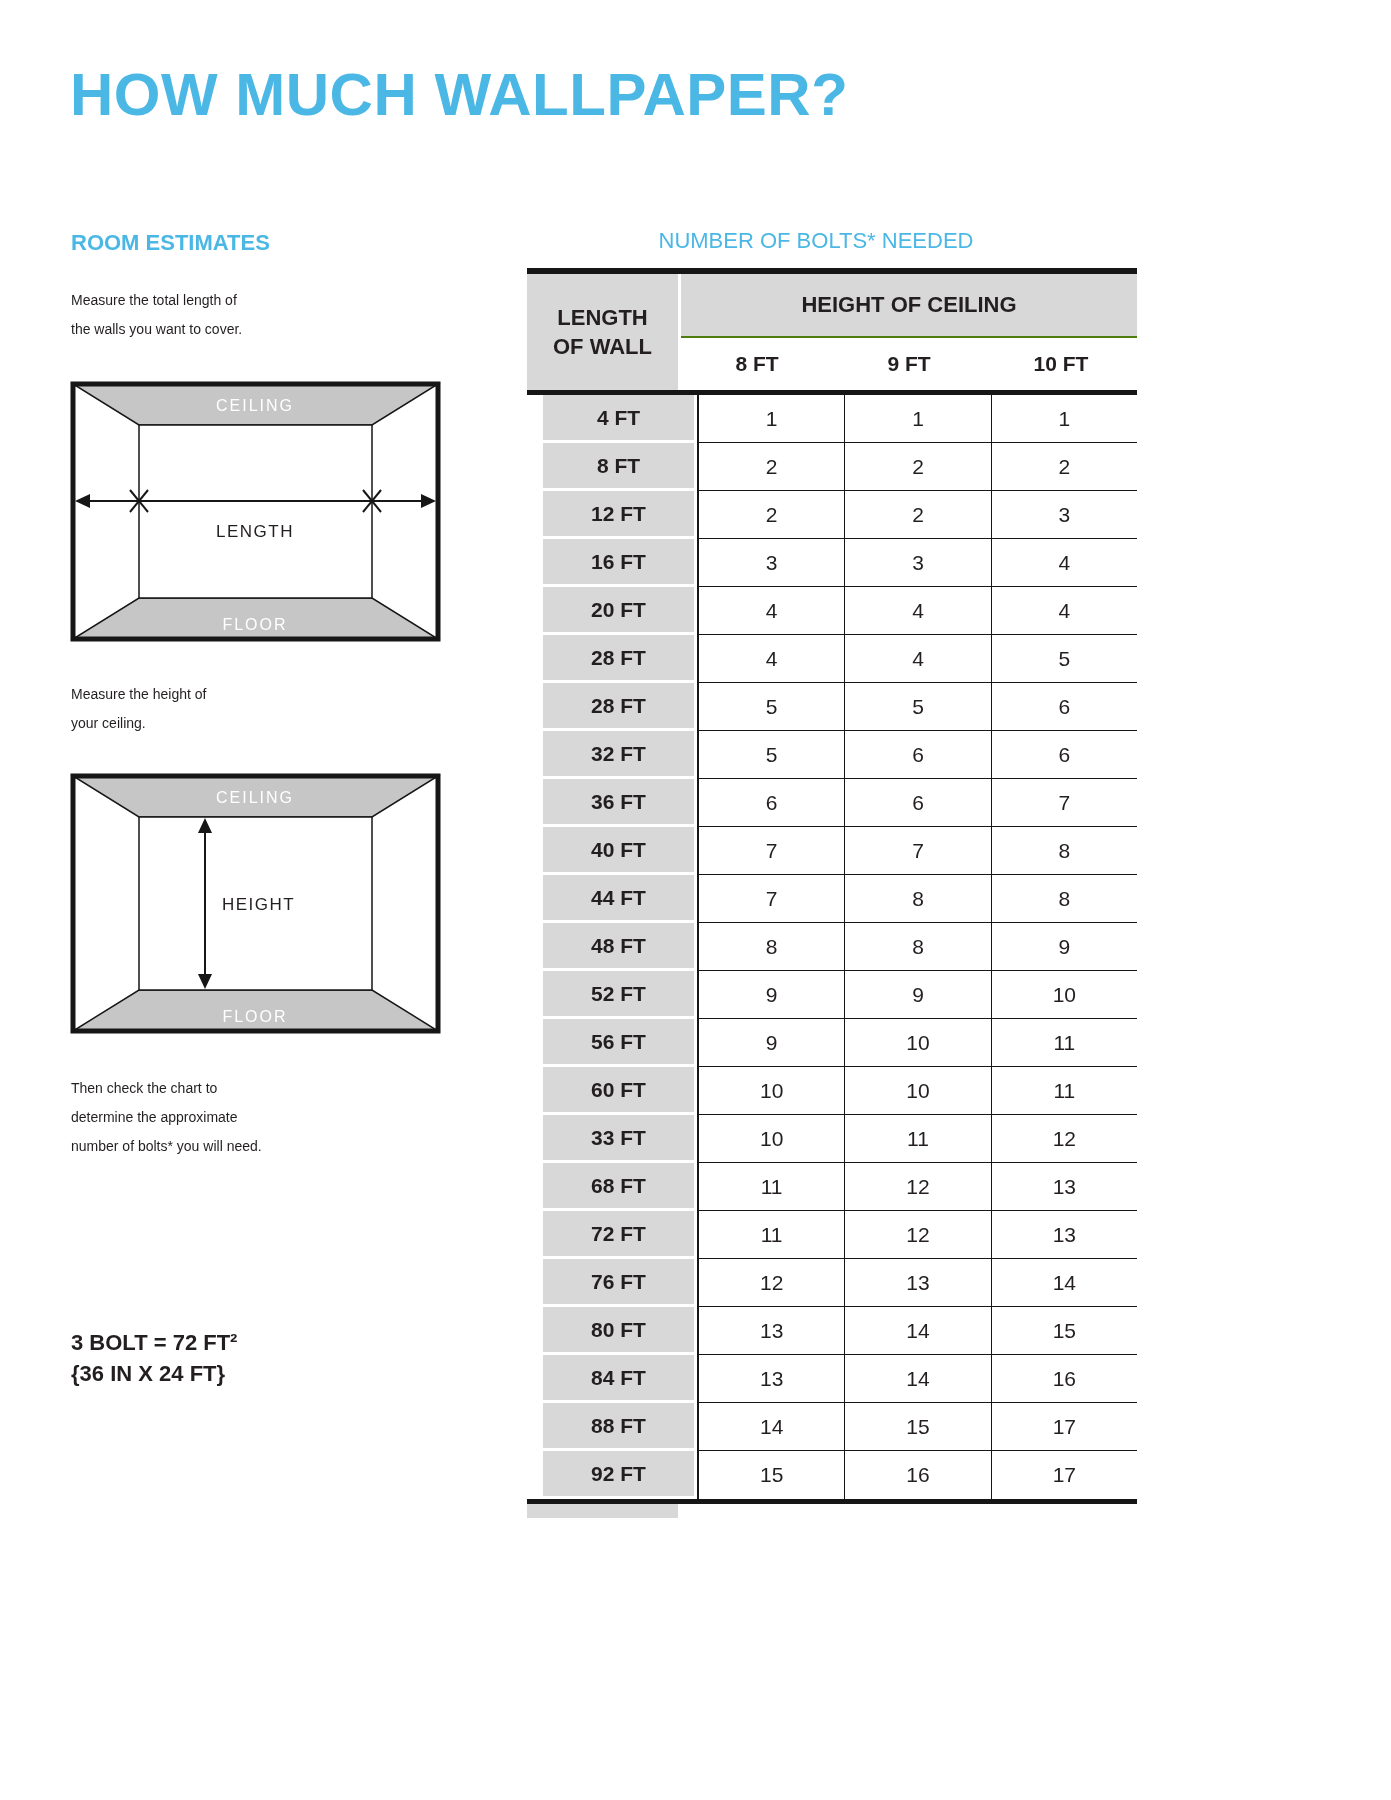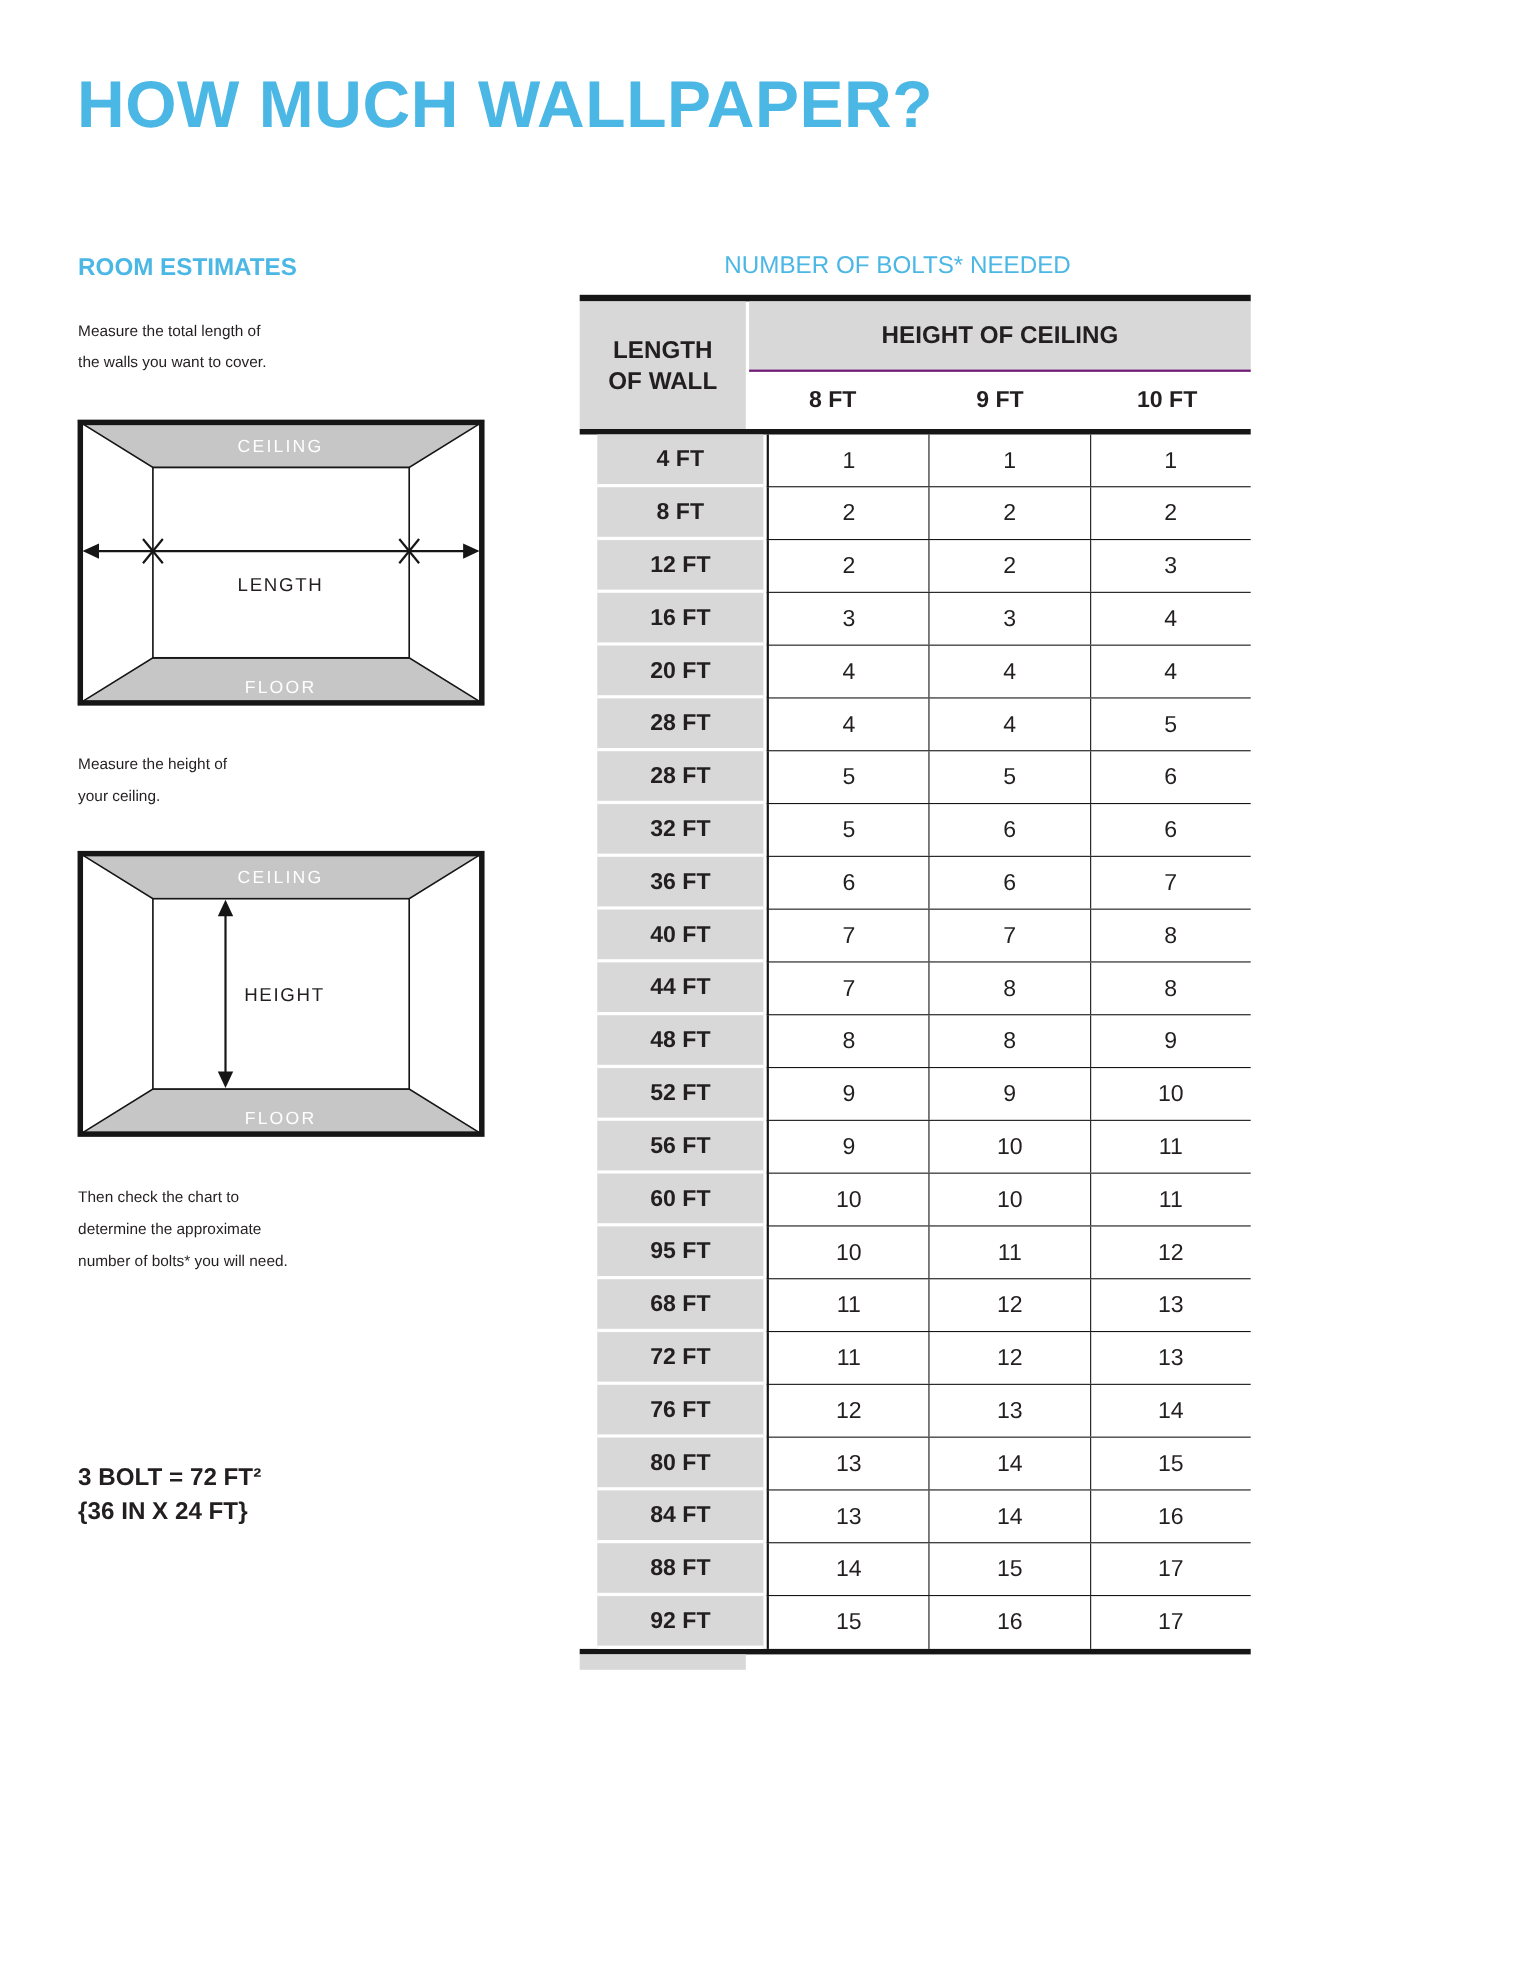--- a/index.html
+++ b/index.html
@@ -26,21 +26,21 @@
   .footnote .indent { padding-left:17px; }
   .boltdef { position:absolute; left:71px; top:1327px; font-size:22px; font-weight:700; line-height:31px; }
 
   .t-heading { position:absolute; left:511px; top:228px; width:610px; text-align:center; font-size:22px; font-weight:400; }
 
   .table-wrap { position:absolute; left:527px; top:268px; width:610px; }
   .t-topbar { height:6px; background:#161616; }
   .t-header { display:flex; height:116px; }
   .t-corner { width:151px; background:#d8d8d8; margin-right:3px; display:flex; flex-direction:column; justify-content:center; align-items:center; font-weight:700; font-size:22px; line-height:29px; }
   .t-right { flex:1; display:flex; flex-direction:column; }
-  .t-group { height:64px; background:#d8d8d8; display:flex; align-items:center; justify-content:center; font-weight:700; font-size:22px; border-bottom:2px solid #701a75; }
+  .t-group { height:64px; background:#d8d8d8; display:flex; align-items:center; justify-content:center; font-weight:700; font-size:22px; border-bottom:2px solid #4d7c0f; }
   .t-sub { flex:1; display:flex; }
   .t-subcell { flex:1; display:flex; align-items:center; justify-content:center; font-weight:700; font-size:21px; }
   .t-midbar { height:5px; background:#161616; }
 
   .trow { display:flex; height:48px;padding-left:16px; }
   .tlabel { width:151px; background:#d8d8d8; margin-right:3px; display:flex; align-items:center; justify-content:center; font-weight:700; font-size:21px; border-bottom:3px solid #ffffff; }
   .tvals { flex:1; display:flex; border-left:2px solid #161616; border-bottom:1px solid #161616; }
   .t-body .trow:last-child .tvals { border-bottom:none; }
   .tcell { flex:1; display:flex; align-items:center; justify-content:center; font-size:21px; border-right:1px solid #161616; }
   .tcell:last-child { border-right:none; }
@@ -243,21 +243,21 @@
         </div>
         <div class="trow">
           <div class="tlabel">60 FT</div>
           <div class="tvals">
             <div class="tcell">10</div>
             <div class="tcell">10</div>
             <div class="tcell">11</div>
           </div>
         </div>
         <div class="trow">
-          <div class="tlabel">95 FT</div>
+          <div class="tlabel">33 FT</div>
           <div class="tvals">
             <div class="tcell">10</div>
             <div class="tcell">11</div>
             <div class="tcell">12</div>
           </div>
         </div>
         <div class="trow">
           <div class="tlabel">68 FT</div>
           <div class="tvals">
             <div class="tcell">11</div>

